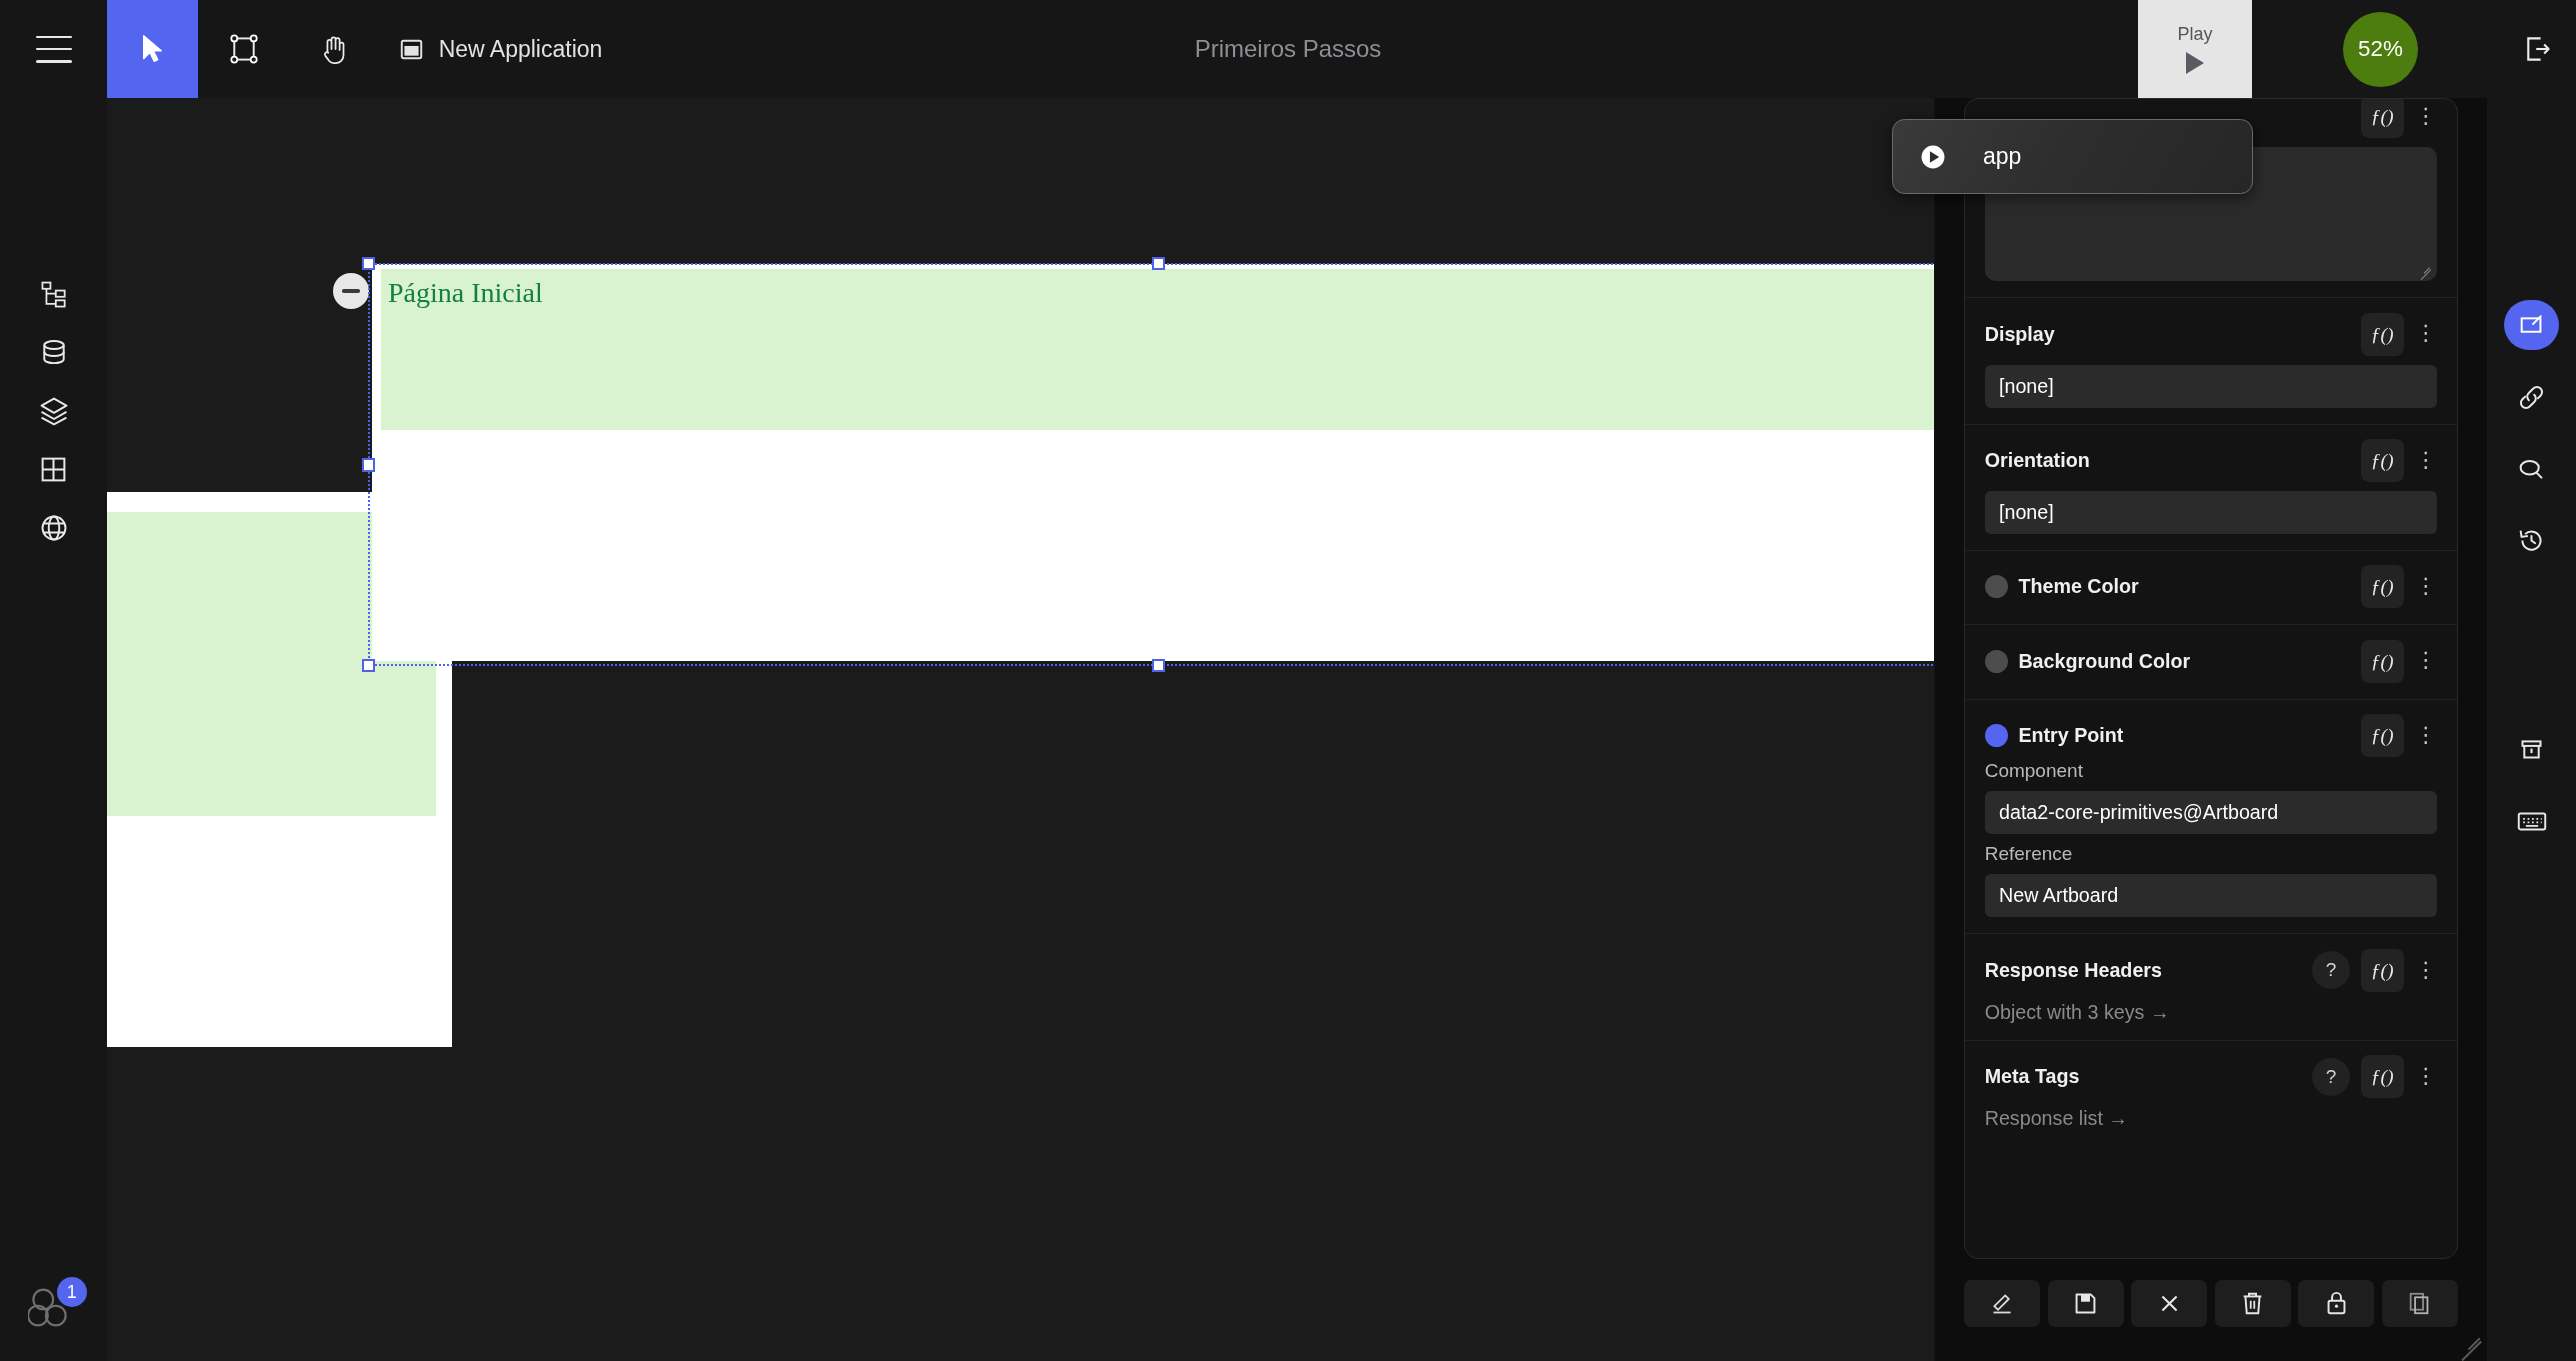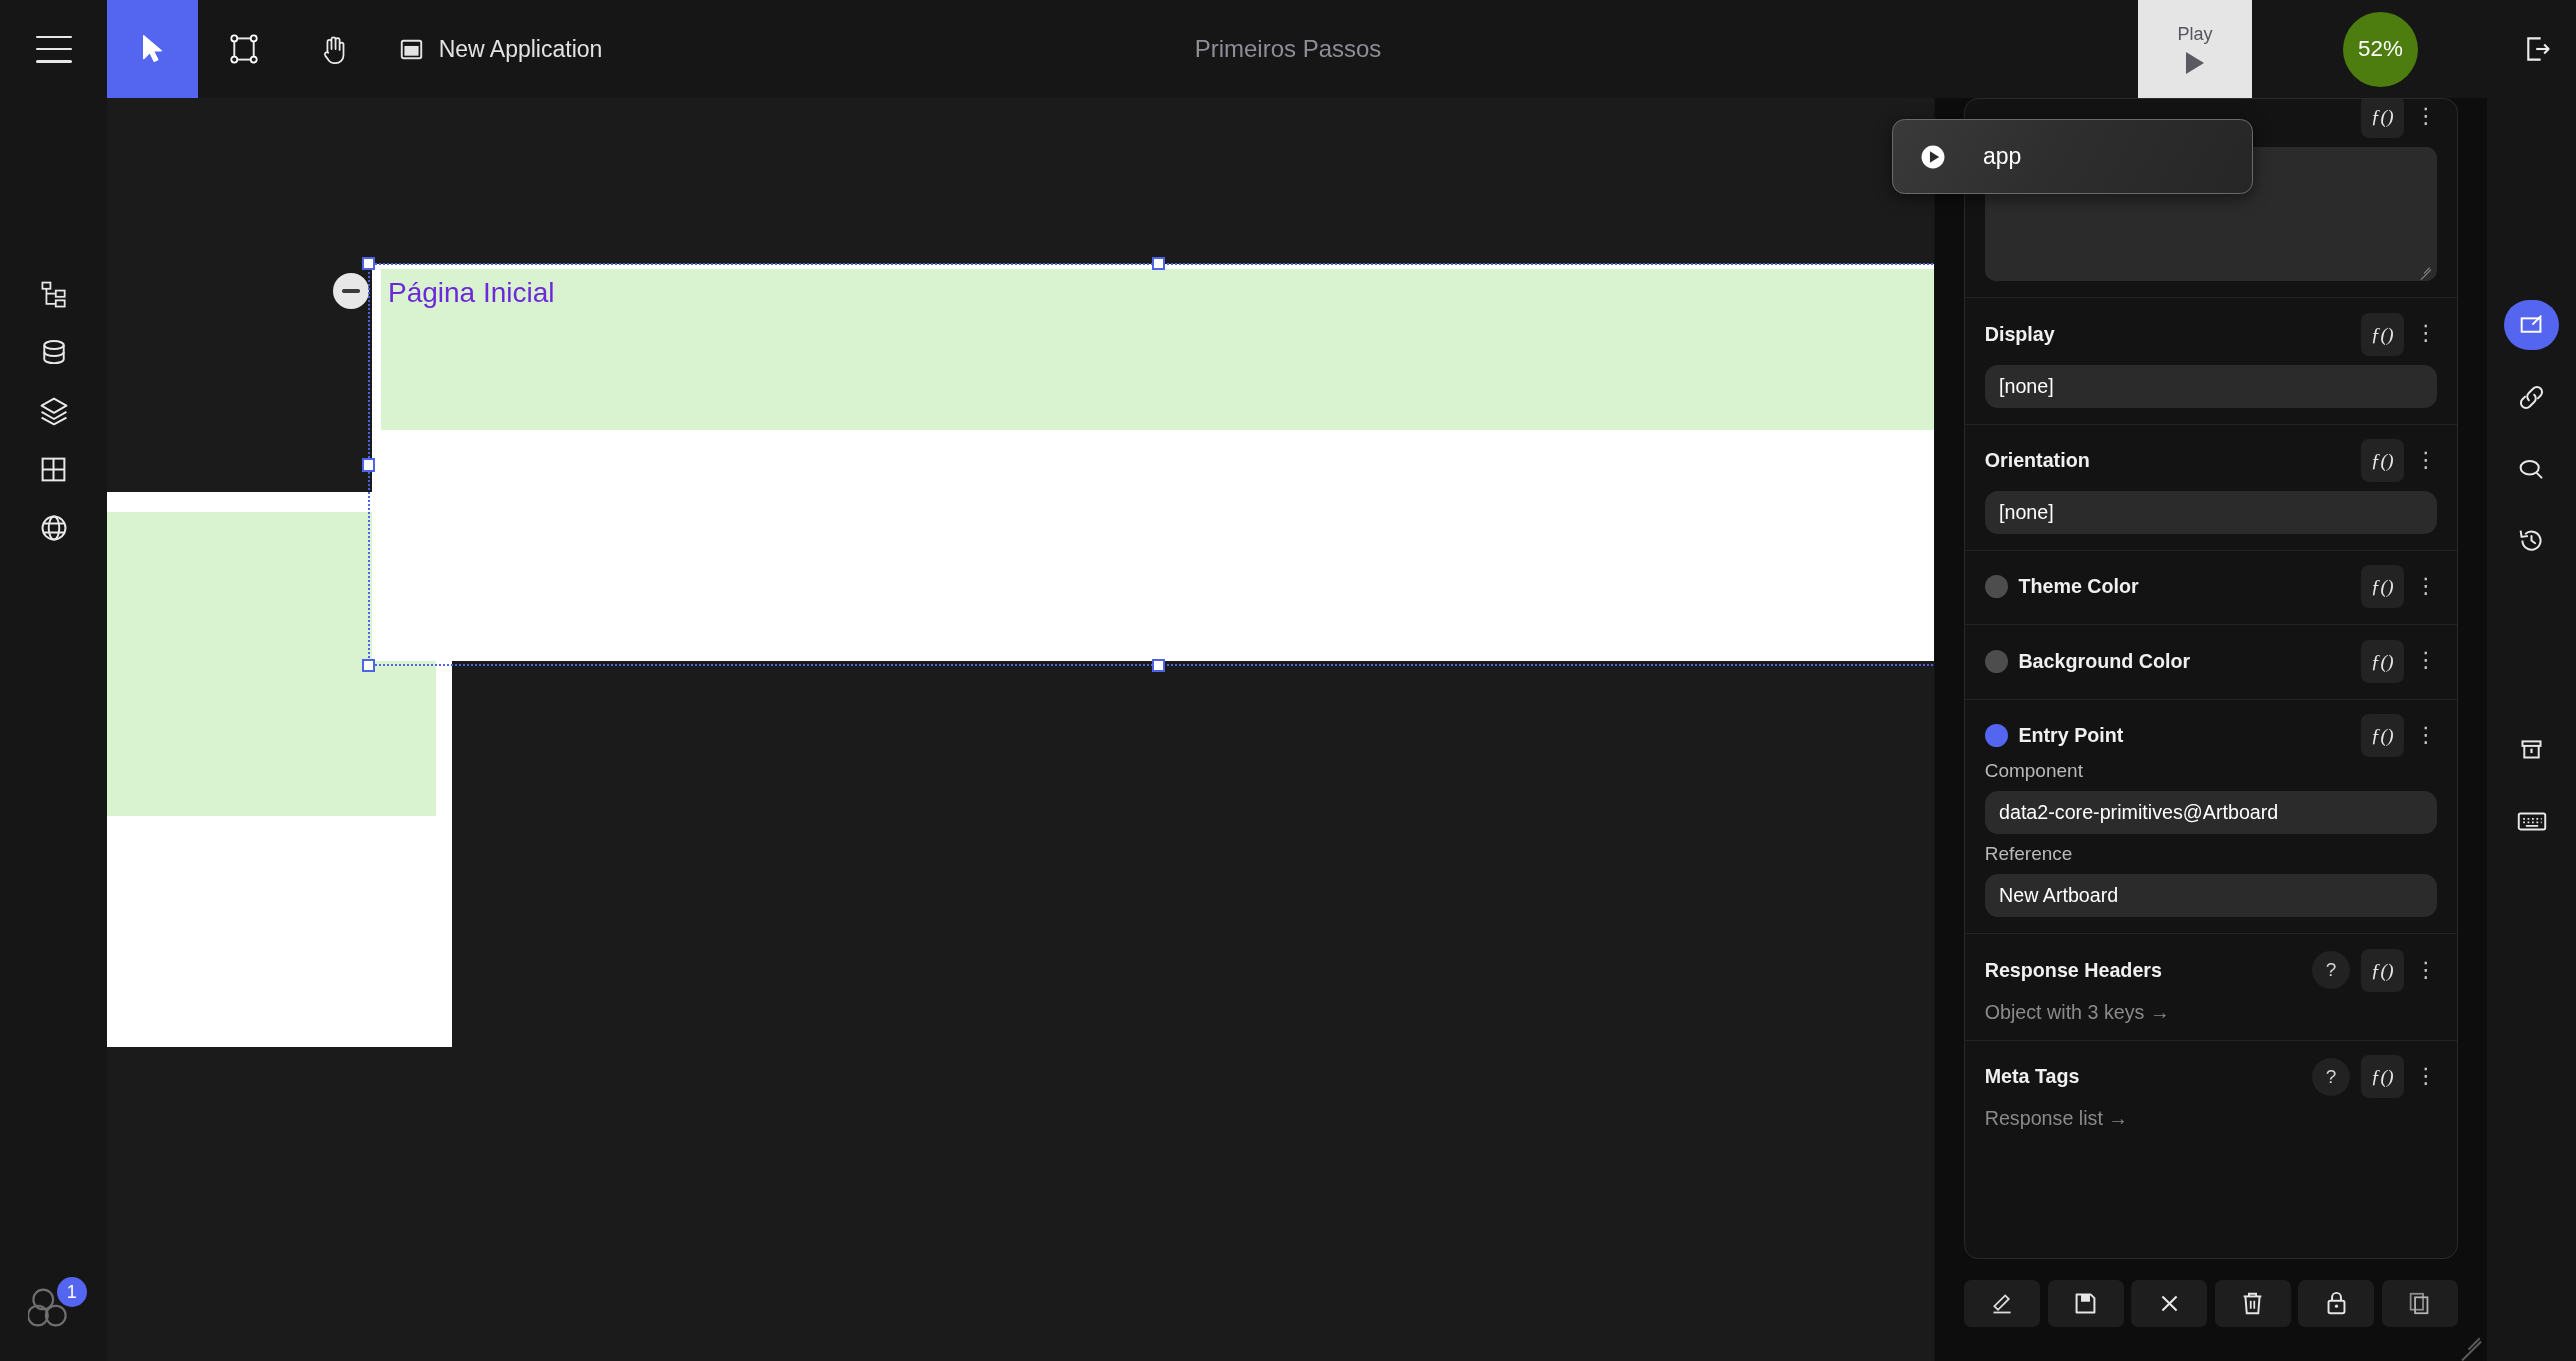--- a/index.html
+++ b/index.html
@@ -131,21 +131,21 @@
     cursor:pointer;
   }
 
   
   .board-main {
     position:absolute; left: 265px; top: 166px;
     width: 1574px; height: 397px; background:#ffffff;
   }
   .board-main .title {
     position:absolute; left: 16px; top: 12.5px;
-    font-size: 28px; color:#6d28d9; font-family:Liberation Sans, sans-serif;
+    font-size: 28px; color:#15803d; font-family:Liberation Serif, serif;
   }
   .board-main .green {
     position:absolute; left: 9px; top: 4.5px; right: 0; height: 161px;
     background:#d9f2d0;
   }
   .board-main-lower {
     position:absolute; left: 265px; top: 335px;
     width: 1574px; height: 228px; background:#ffffff;
   }
 
@@ -212,21 +212,21 @@
     flex:0 0 auto;
     font-family:"Liberation Serif", serif; font-style: italic;
   }
   .dots {
     width: 23px;height:38px; color:#c9c9c9; font-size:21.5px;
     display:flex;align-items:center;justify-content:center; cursor:pointer;
     flex:0 0 auto; letter-spacing:0; line-height:1;
   }
   .field {
     margin-top: 9px;
-    background: #2b2b2b; border-radius: 13px;
+    background: #2b2b2b; border-radius: 6px;
     color:#fff; font-size: 19.7px;
     padding: 9.8px 14.3px; min-height: 43px;
     display:flex; align-items:center; cursor:text;
   }
   .ta {
     margin-top: 9px; position:relative;
     background:#2b2b2b; border-radius: 10.7px;
     height: 134px; cursor:text;
   }
   .ta .grip {

